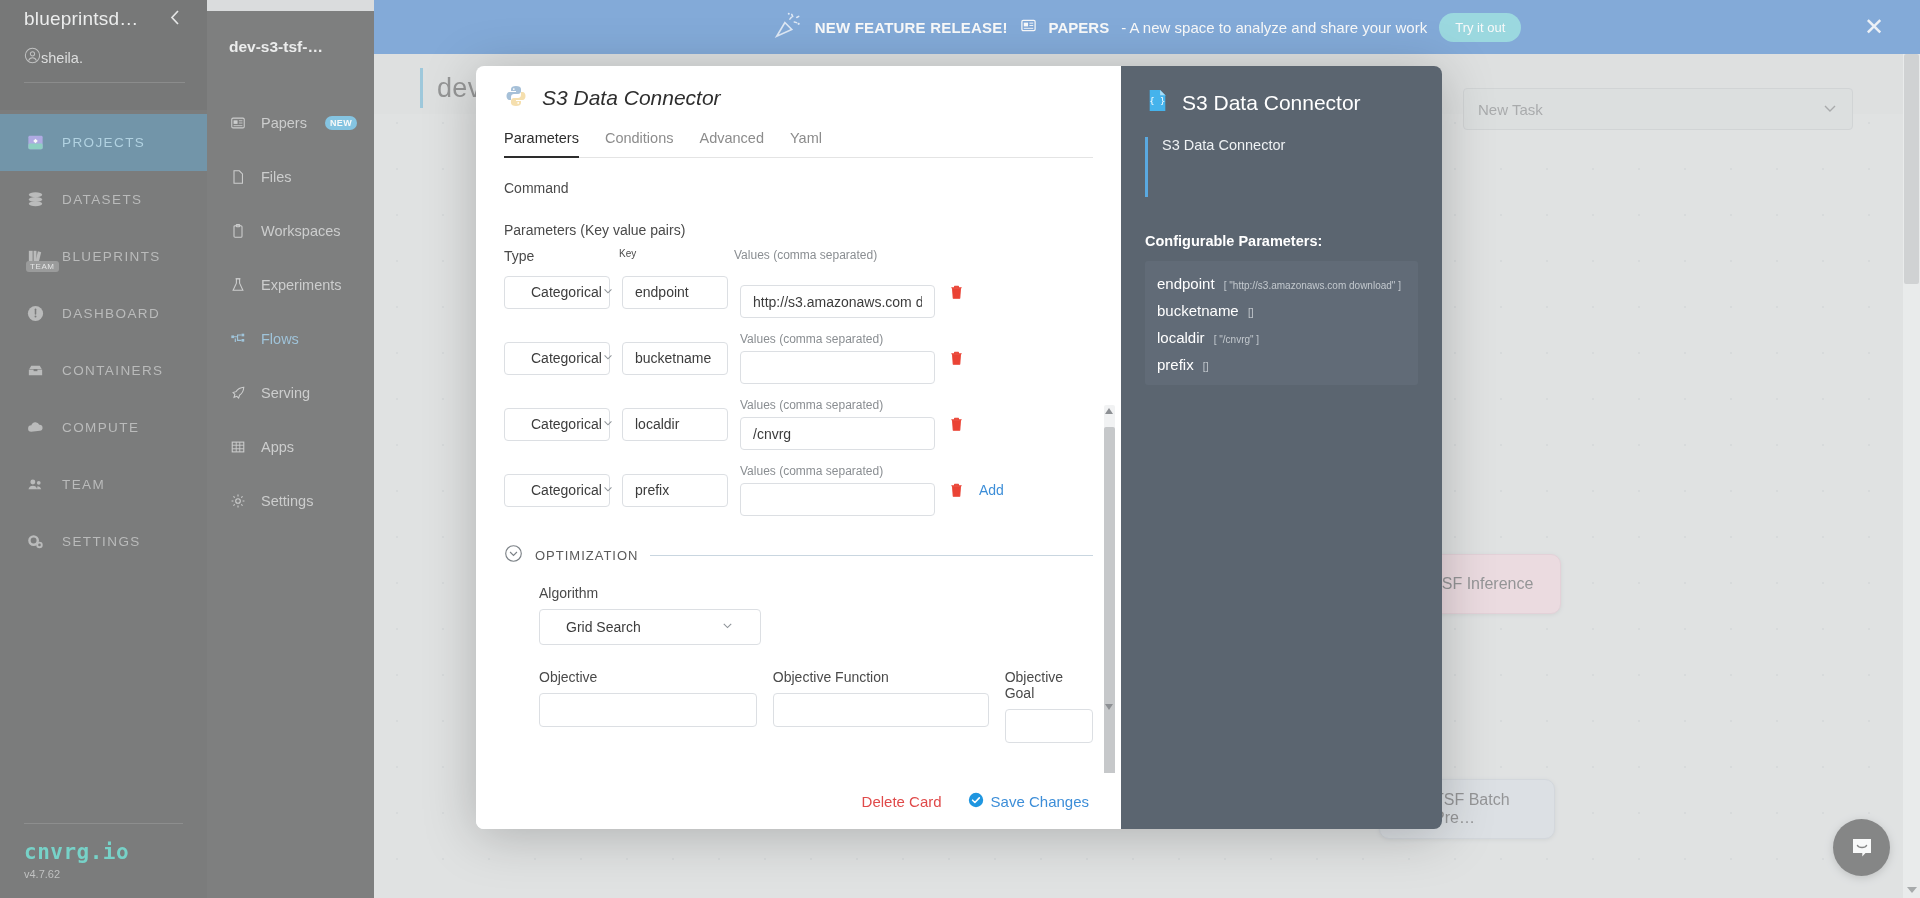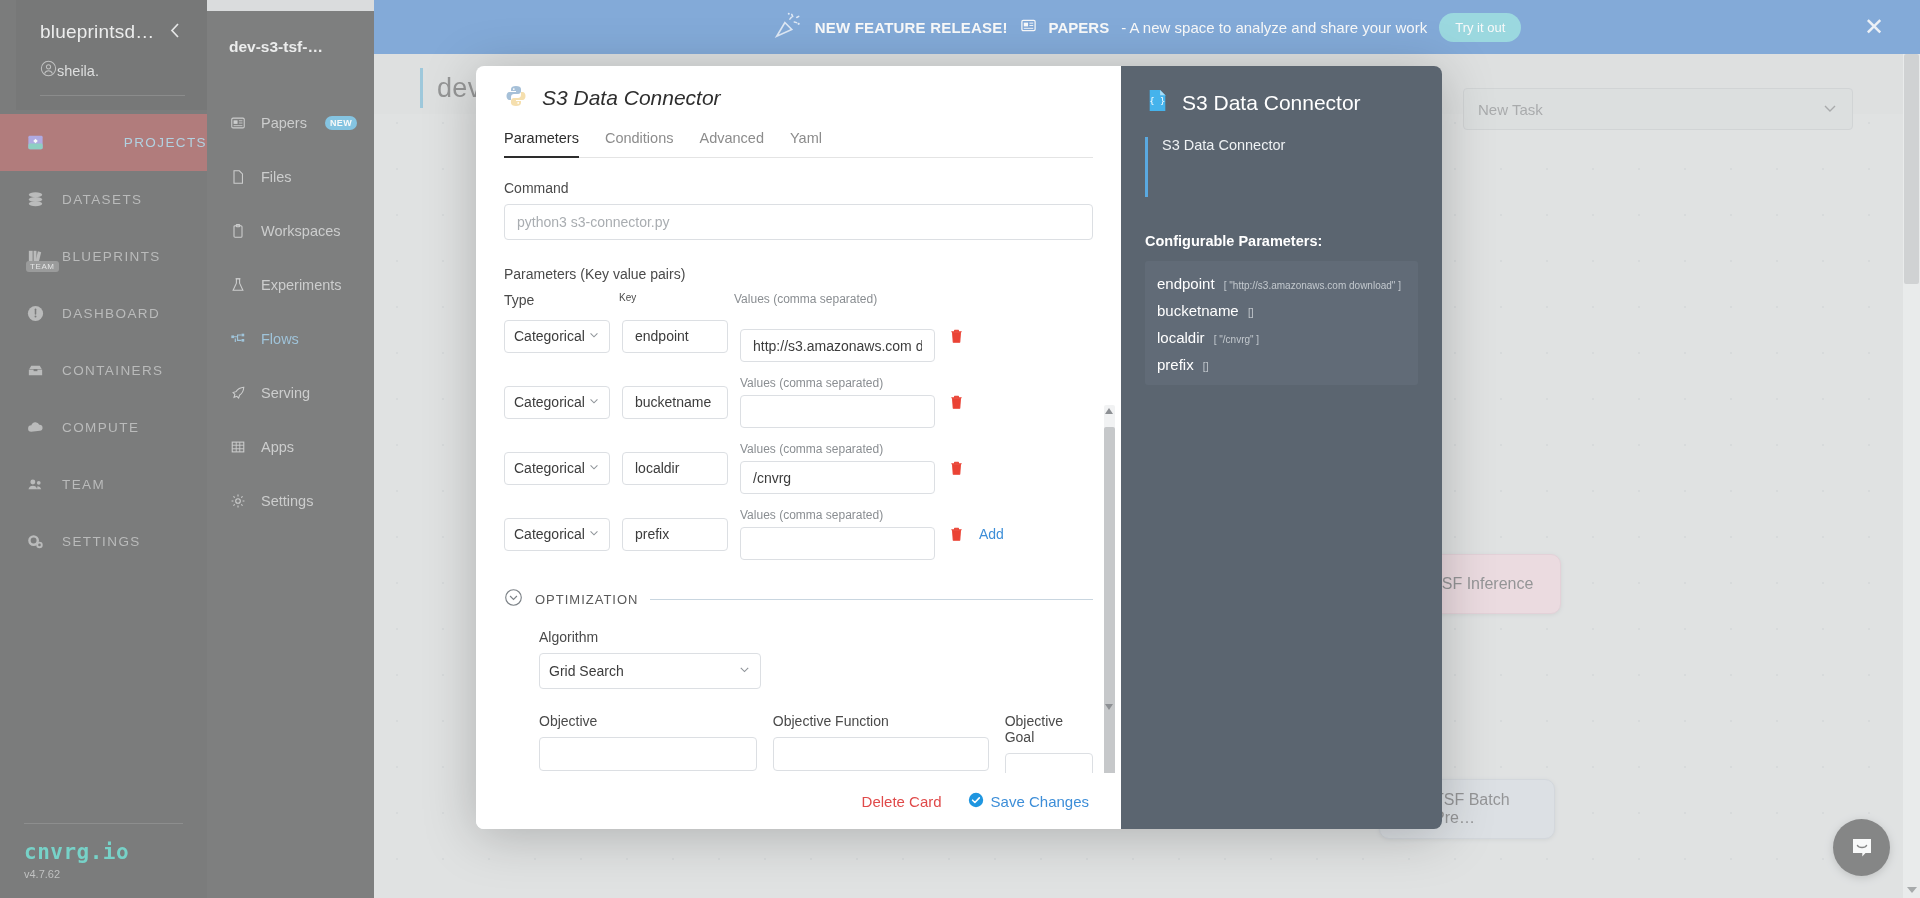--- a/index.html
+++ b/index.html
@@ -9,39 +9,39 @@
     font-family: "Liberation Sans", sans-serif;
     background: #c9cbcd;
   }
   .app { position: relative; width: 1920px; height: 898px; }
 
   
   .sidebar {
     position: absolute; left: 0; top: 0; width: 207px; height: 898px;
     background: #1c1c1c; color: #9a9a9a; z-index: 40;
   }
-  .sb-head { padding: 21px 20px 0 24px; height: 110px; background:#151515;margin-left:16px; }
+  .sb-head { padding: 8px 20px 0 24px; height: 110px; background:#151515; }
   .sb-org-row { display: flex; align-items: center; justify-content: space-between; }
   .sb-org {
     font-size: 19px; color: #e9e9e9; font-weight: 400; letter-spacing: .2px;
     white-space: nowrap; overflow: hidden;
   }
   .sb-collapse { color: #dcdcdc; font-size: 20px; line-height: 1; cursor: pointer; padding: 0 4px; }
   .sb-user { display: flex; align-items: center; gap: 0; margin-top: 17px; }
   .sb-user-name { font-size: 14.5px; color: #cfcfcf; }
   .sb-divider { height:1px; background:#3a3a3a; margin: 14px 2px 0 0; }
 
   .sb-nav { margin-top: 4px; }
   .sb-item {
     display: flex; align-items: center; gap: 16px;
     height: 57px; padding-left: 24px; cursor: pointer;
     font-size: 13.5px; letter-spacing: 1.4px; color: #8e8e8e;
     position: relative;
   }
-  .sb-item.active { background: #7f1d1d; color: #7fb8d4; justify-content: space-between; }
+  .sb-item.active { background: #0c4a6e; color: #7fb8d4; }
   .sb-ico { width: 22px; height: 22px; display:flex; align-items:center; justify-content:center; flex:0 0 22px; }
   .sb-ico svg { display:block; }
   .beta-badge {
     position: absolute; left: 26px; top: 33px;
     background: #555; color:#ddd; font-size: 8px; letter-spacing: .6px;
     padding: 1px 4px; border-radius: 3px;
   }
 
   .sb-foot { position:absolute; bottom: 18px; left: 24px; right: 24px; }
   .sb-foot-line { height:1px; background:#3c3c3c; margin-bottom: 16px; }
@@ -181,21 +181,21 @@
   .params-caption { font-size: 14px; color:#4a4a4a; margin-top: 26px; }
   .param-head { display:flex; margin-top: 10px; }
   .param-head .c1 { width: 115px; font-size: 14px; color:#4a4a4a;}
   .param-head .c2 { width: 115px; font-size: 10px; color:#4a4a4a;}
   .param-head .c3 { font-size: 12px; color:#8a8e92; }
 
   .param-row { display:flex; align-items:center; margin-top: 6px; gap: 12px; }
   .sel {
     width: 106px; height: 33px; border:1px solid #dcdfe3; border-radius: 4px;
     display:flex; align-items:center; justify-content:space-between;
-    padding: 0 9px; font-size: 14px; color:#3c3c3c; background:#fff; cursor:pointer;
+    padding: 0 26px; font-size: 14px; color:#3c3c3c; background:#fff; cursor:pointer;
   }
   .key-input { width: 106px; height: 33px; }
   .val-wrap { width: 195px; }
   .val-label { font-size: 12px; color:#8a8e92; margin-bottom: 4px; height: 15px; }
   .val-input { width: 195px; height: 33px; }
   .trash { cursor:pointer; width: 18px; display:flex; align-items:center; justify-content:center; }
   .add-link { color:#3d8ed8; font-size: 14px; cursor:pointer; margin-left: 2px; }
 
   .section-head { display:flex; align-items:center; gap: 12px; margin-top: 28px; }
   .section-title { font-size: 13px; letter-spacing: 1px; color:#5a5a5a; }
@@ -555,21 +555,20 @@
           <div class="tab active">Parameters</div>
           <div class="tab">Conditions</div>
           <div class="tab">Advanced</div>
           <div class="tab">Yaml</div>
         </div>
         <div class="tabs-underline"></div>
       </div>
 
       <div class="modal-body">
         <div class="field-label">Command</div>
-        <input class="text-input" value="" placeholder="python3 s3-connector.py" style="">
 
         <div class="params-caption">Parameters (Key value pairs)</div>
 
         <div class="param-head">
           <div class="c1">Type</div>
           <div class="c2">Key</div>
           <div class="c3">Values (comma separated)</div>
         </div>
 
         

